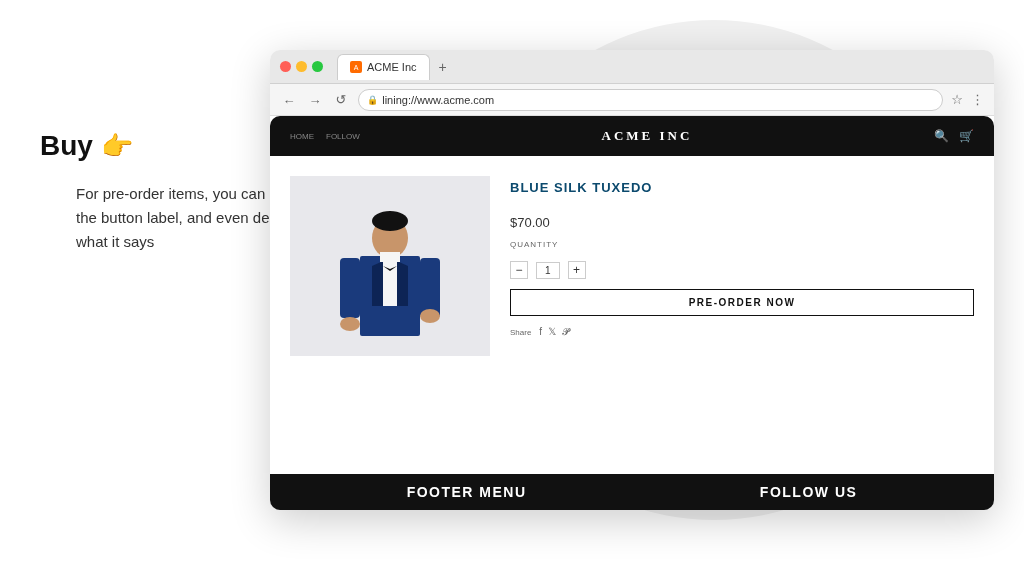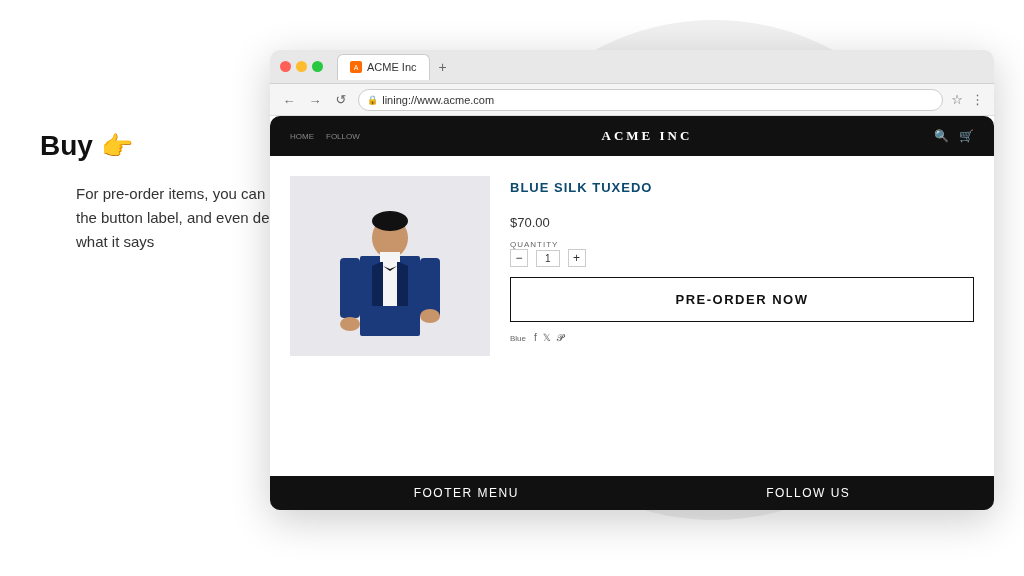--- a/index.html
+++ b/index.html
@@ -265,21 +265,21 @@
       font-size: 13px;
       color: #333;
       margin-bottom: 10px;
     }
 
     .quantity-label {
       font-size: 8px;
       color: #666;
       text-transform: uppercase;
       letter-spacing: 1px;
-      margin-bottom: 0;
+      margin-bottom: 12px;
     }
 
     .quantity-control {
       display: flex;
       align-items: center;
       gap: 8px;
       margin-bottom: 10px;
     }
 
     .qty-btn {
@@ -300,24 +300,24 @@
       color: #333;
       border: 1px solid #ccc;
       padding: 2px 8px;
     }
 
     .preorder-btn {
       width: 100%;
       border: 1px solid #111;
       background: #fff;
       color: #111;
-      font-size: 13px;
+      font-size: 10px;
       font-weight: 600;
       letter-spacing: 1.5px;
-      padding: 14px;
+      padding: 7px;
       text-align: center;
       text-transform: uppercase;
       cursor: pointer;
       margin-bottom: 10px;
     }
 
     .product-desc {
       font-size: 8px;
       color: #666;
       line-height: 1.5;
@@ -346,22 +346,22 @@
       display: flex;
       justify-content: space-around;
       align-items: center;
       position: absolute;
       bottom: 0;
       left: 0;
       right: 0;
     }
 
     .footer-col-title {
-      font-size: 12px;
-      font-weight: 400;
+      font-size: 14px;
+      font-weight: 700;
       color: #fff;
       letter-spacing: 1.5px;
       text-transform: uppercase;
     }
   </style>
 </head>
 <body>
 
 <div class="bg-circle"></div>
 
@@ -456,21 +456,21 @@
         <div class="product-title">BLUE SILK TUXEDO</div>
         <div class="product-price">$70.00</div>
         <div class="quantity-label">QUANTITY</div>
         <div class="quantity-control">
           <div class="qty-btn">−</div>
           <div class="qty-value">1</div>
           <div class="qty-btn">+</div>
         </div>
         <button class="preorder-btn">PRE-ORDER NOW</button>
         <div class="share-row">
-          <span>Blue</span>
+          <span>Share</span>
           <div class="share-icons">
             <span>f</span>
             <span>𝕏</span>
             <span>𝓟</span>
           </div>
         </div>
       </div>
     </div>
 
     <div class="store-footer">

